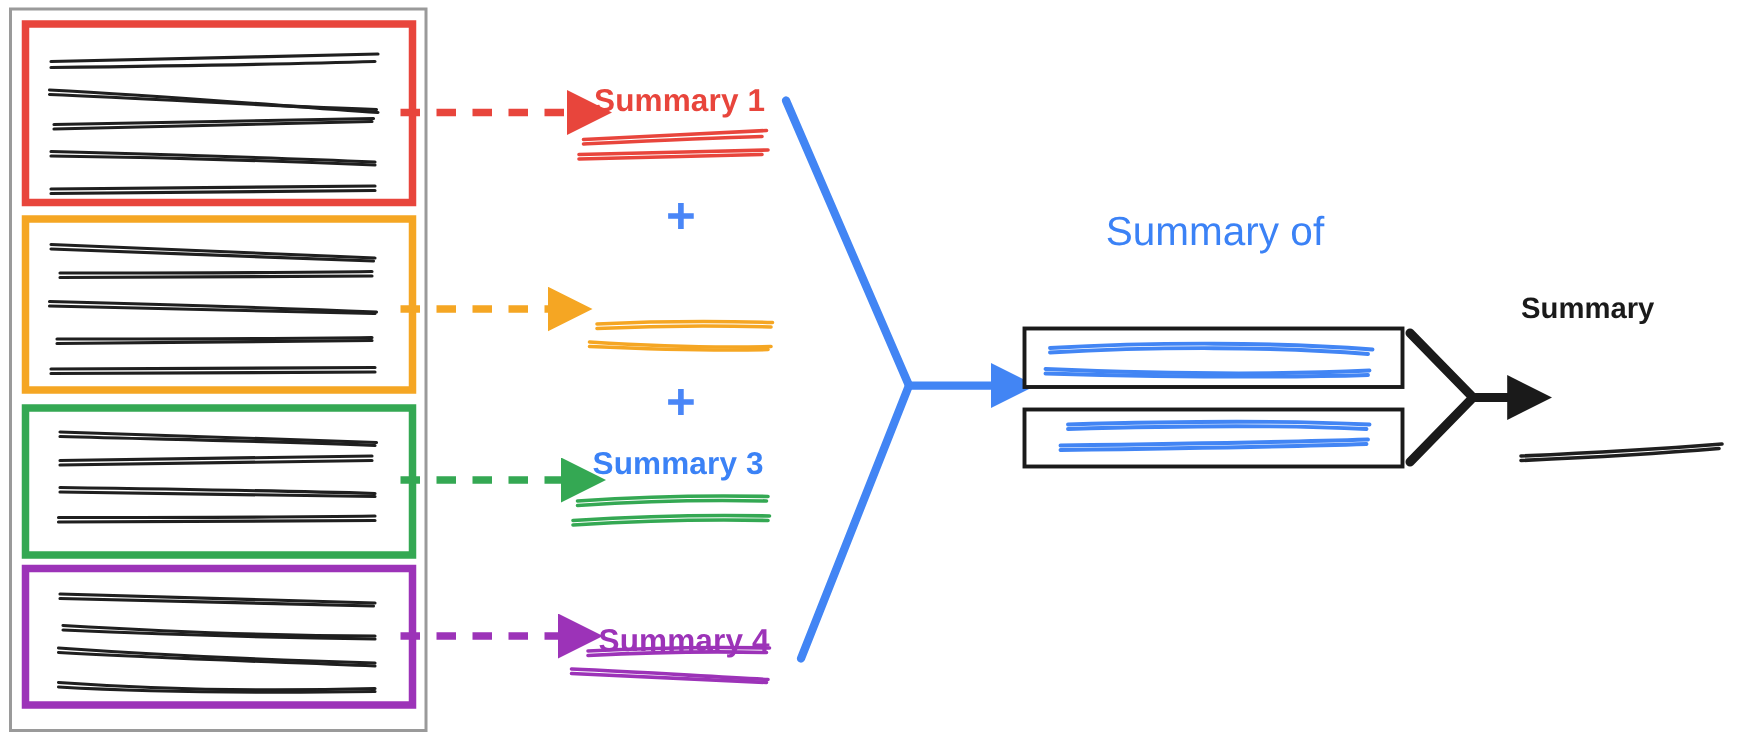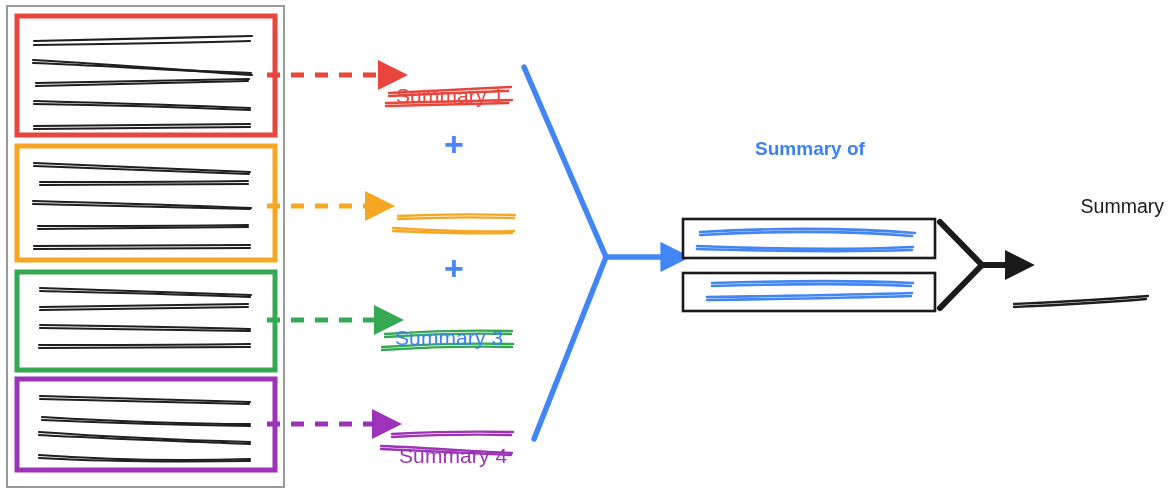--- a/index.html
+++ b/index.html
@@ -7,23 +7,23 @@
   body{
     width:1170px;height:495px;
     background:#ffffff;
     font-family:"Liberation Sans","DejaVu Sans",sans-serif;
     overflow:hidden;
     position:relative;
   }
   #stage{position:absolute;left:0;top:0;width:1170px;height:495px;}
   svg#canvas{position:absolute;left:0;top:0;width:1170px;height:495px;}
   .lbl{position:absolute;white-space:nowrap;}
-  .sum-label{font-size:21px;font-weight:400;letter-spacing:0.1px;margin-top:28px;}
-  .sos-label{font-size:19px;font-weight:700;color:#3b82f6;text-align:center;line-height:1.28;}
-  .final-label{font-size:19.5px;font-weight:400;color:#1a1a1a;text-align:right;line-height:1.32;}
+  .sum-label{font-size:21px;font-weight:700;letter-spacing:0.1px;}
+  .sos-label{font-size:27px;font-weight:400;color:#3b82f6;text-align:center;line-height:1.28;}
+  .final-label{font-size:19.5px;font-weight:700;color:#1a1a1a;text-align:left;line-height:1.32;}
   .plus{position:absolute;color:#4a86f7;font-size:34px;font-weight:700;line-height:1;}
 </style>
 </head>
 <body>
 
 <div id="stage">
 
   <svg id="canvas" viewBox="0 0 1170 495" xmlns="http://www.w3.org/2000/svg">
     <defs>
       <marker id="ah-red" markerWidth="6" markerHeight="6" refX="1.2" refY="3" orient="auto">

